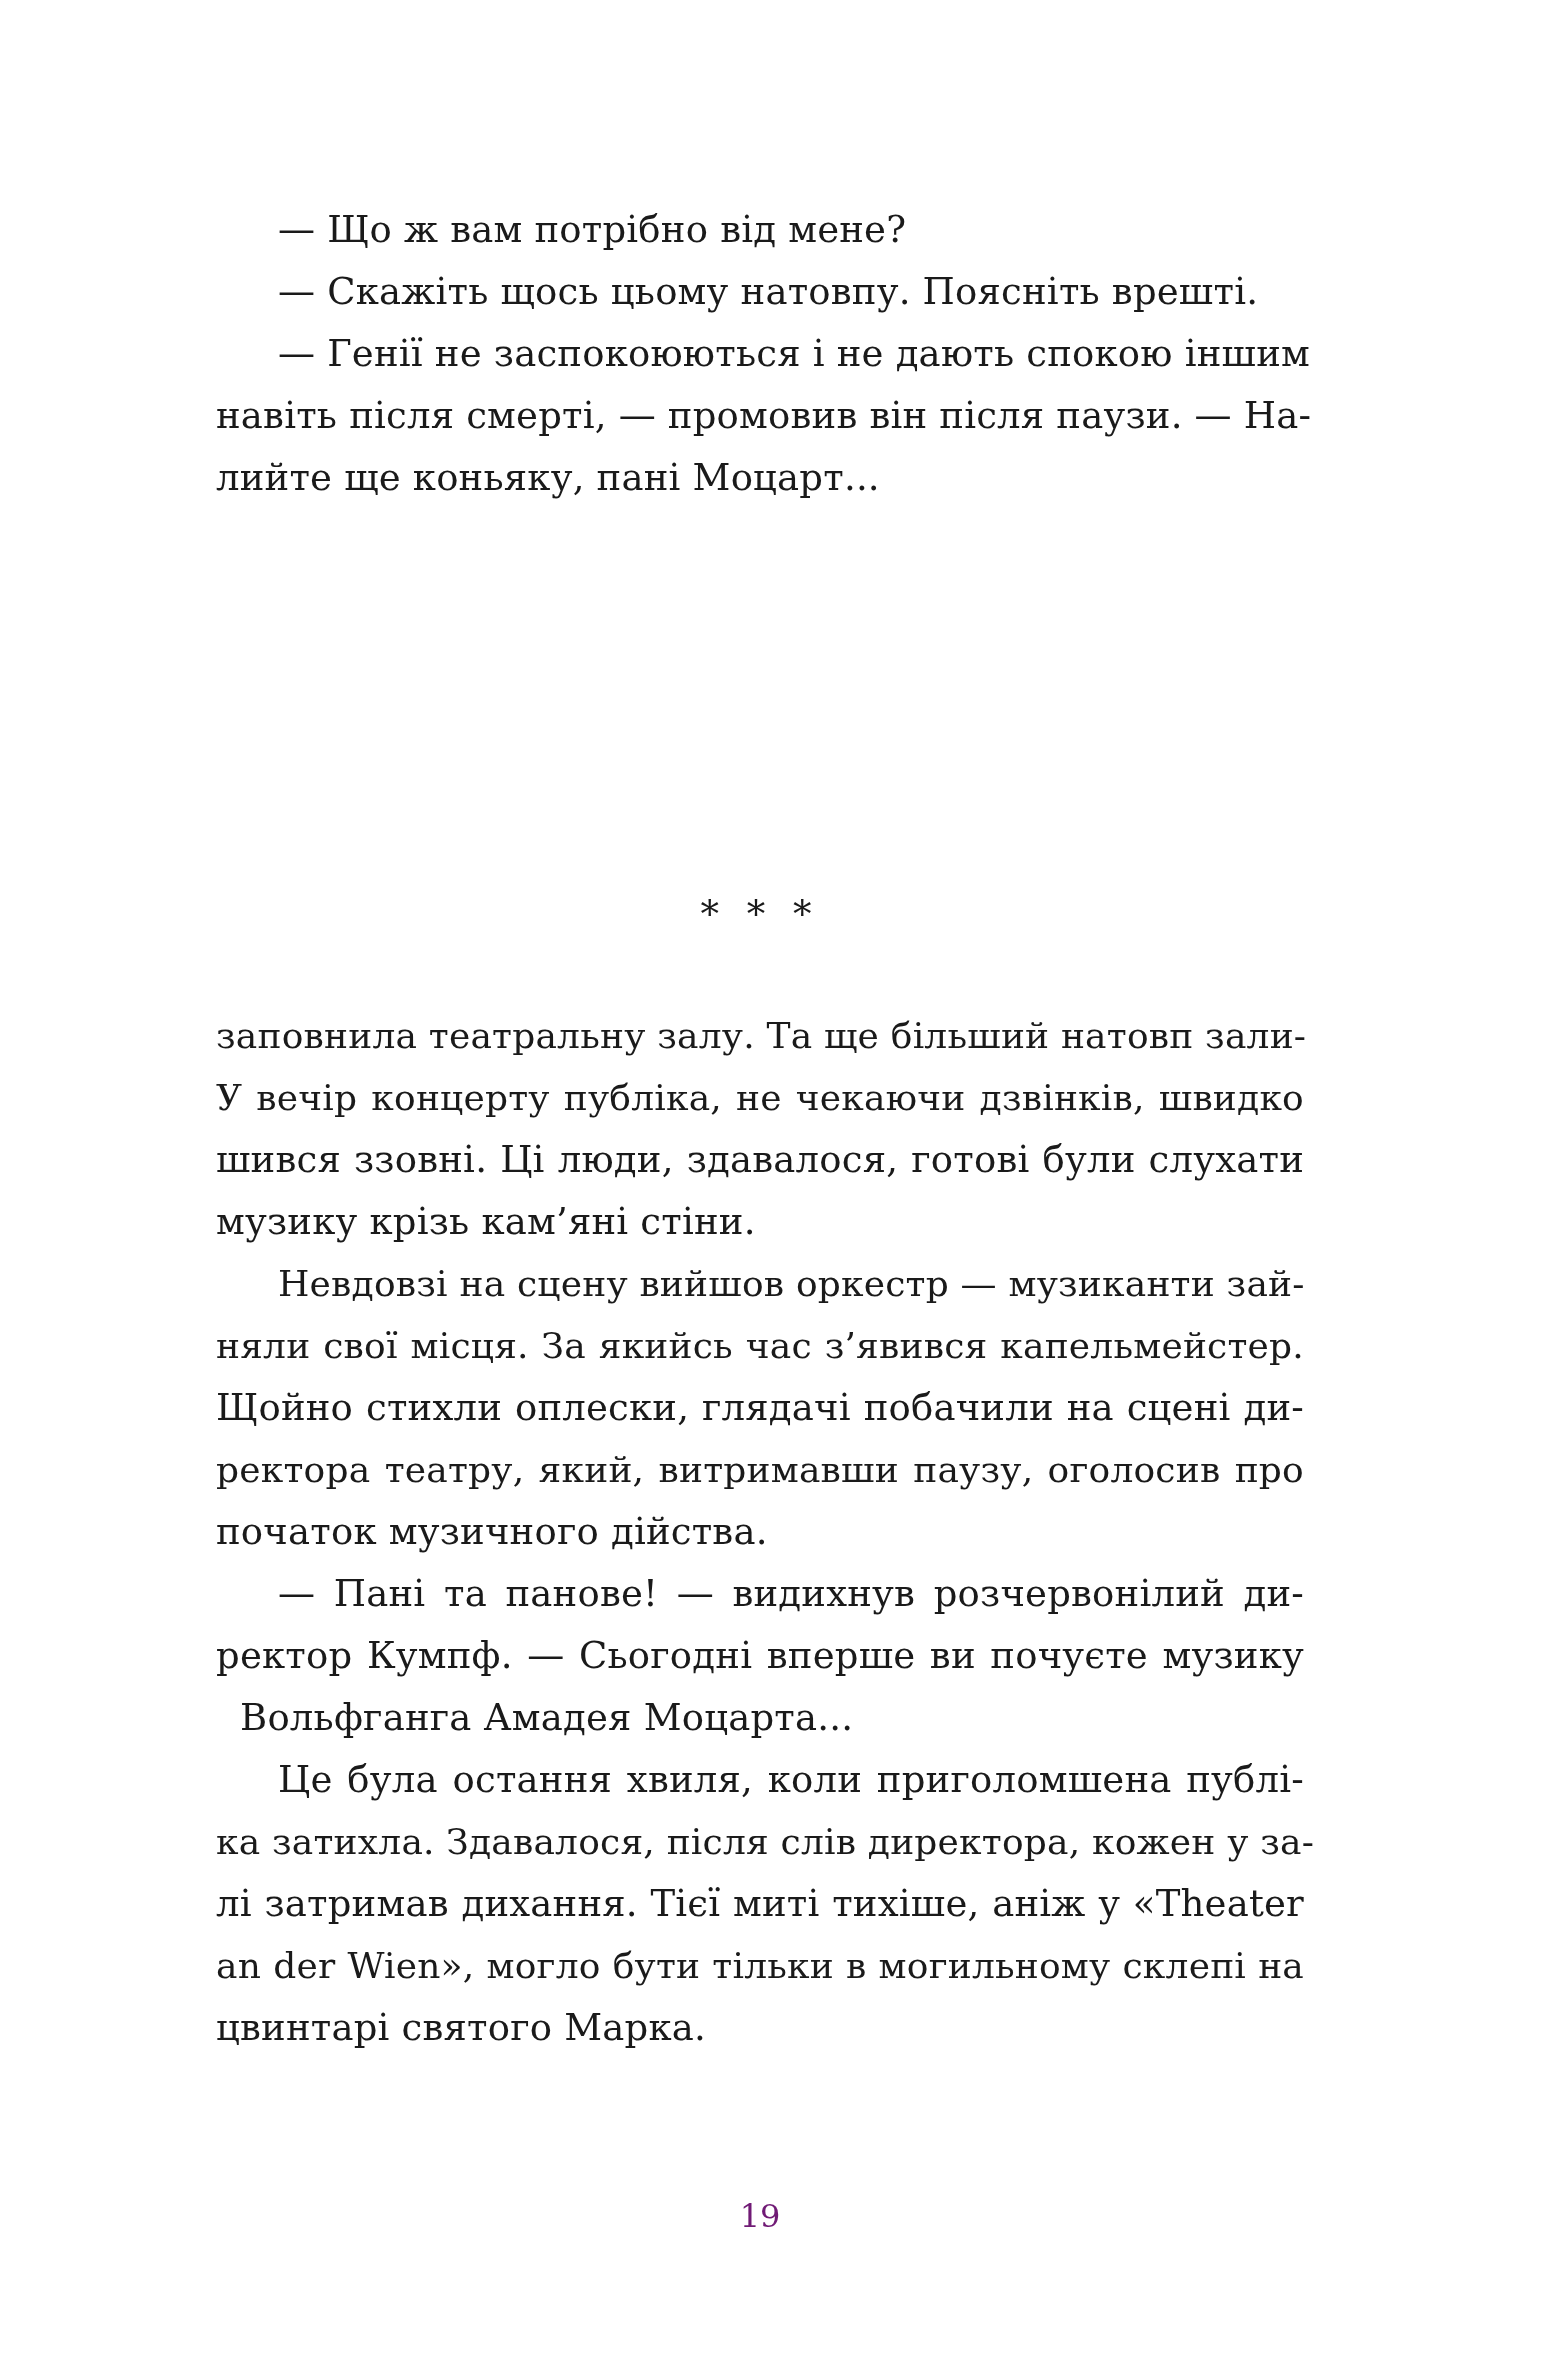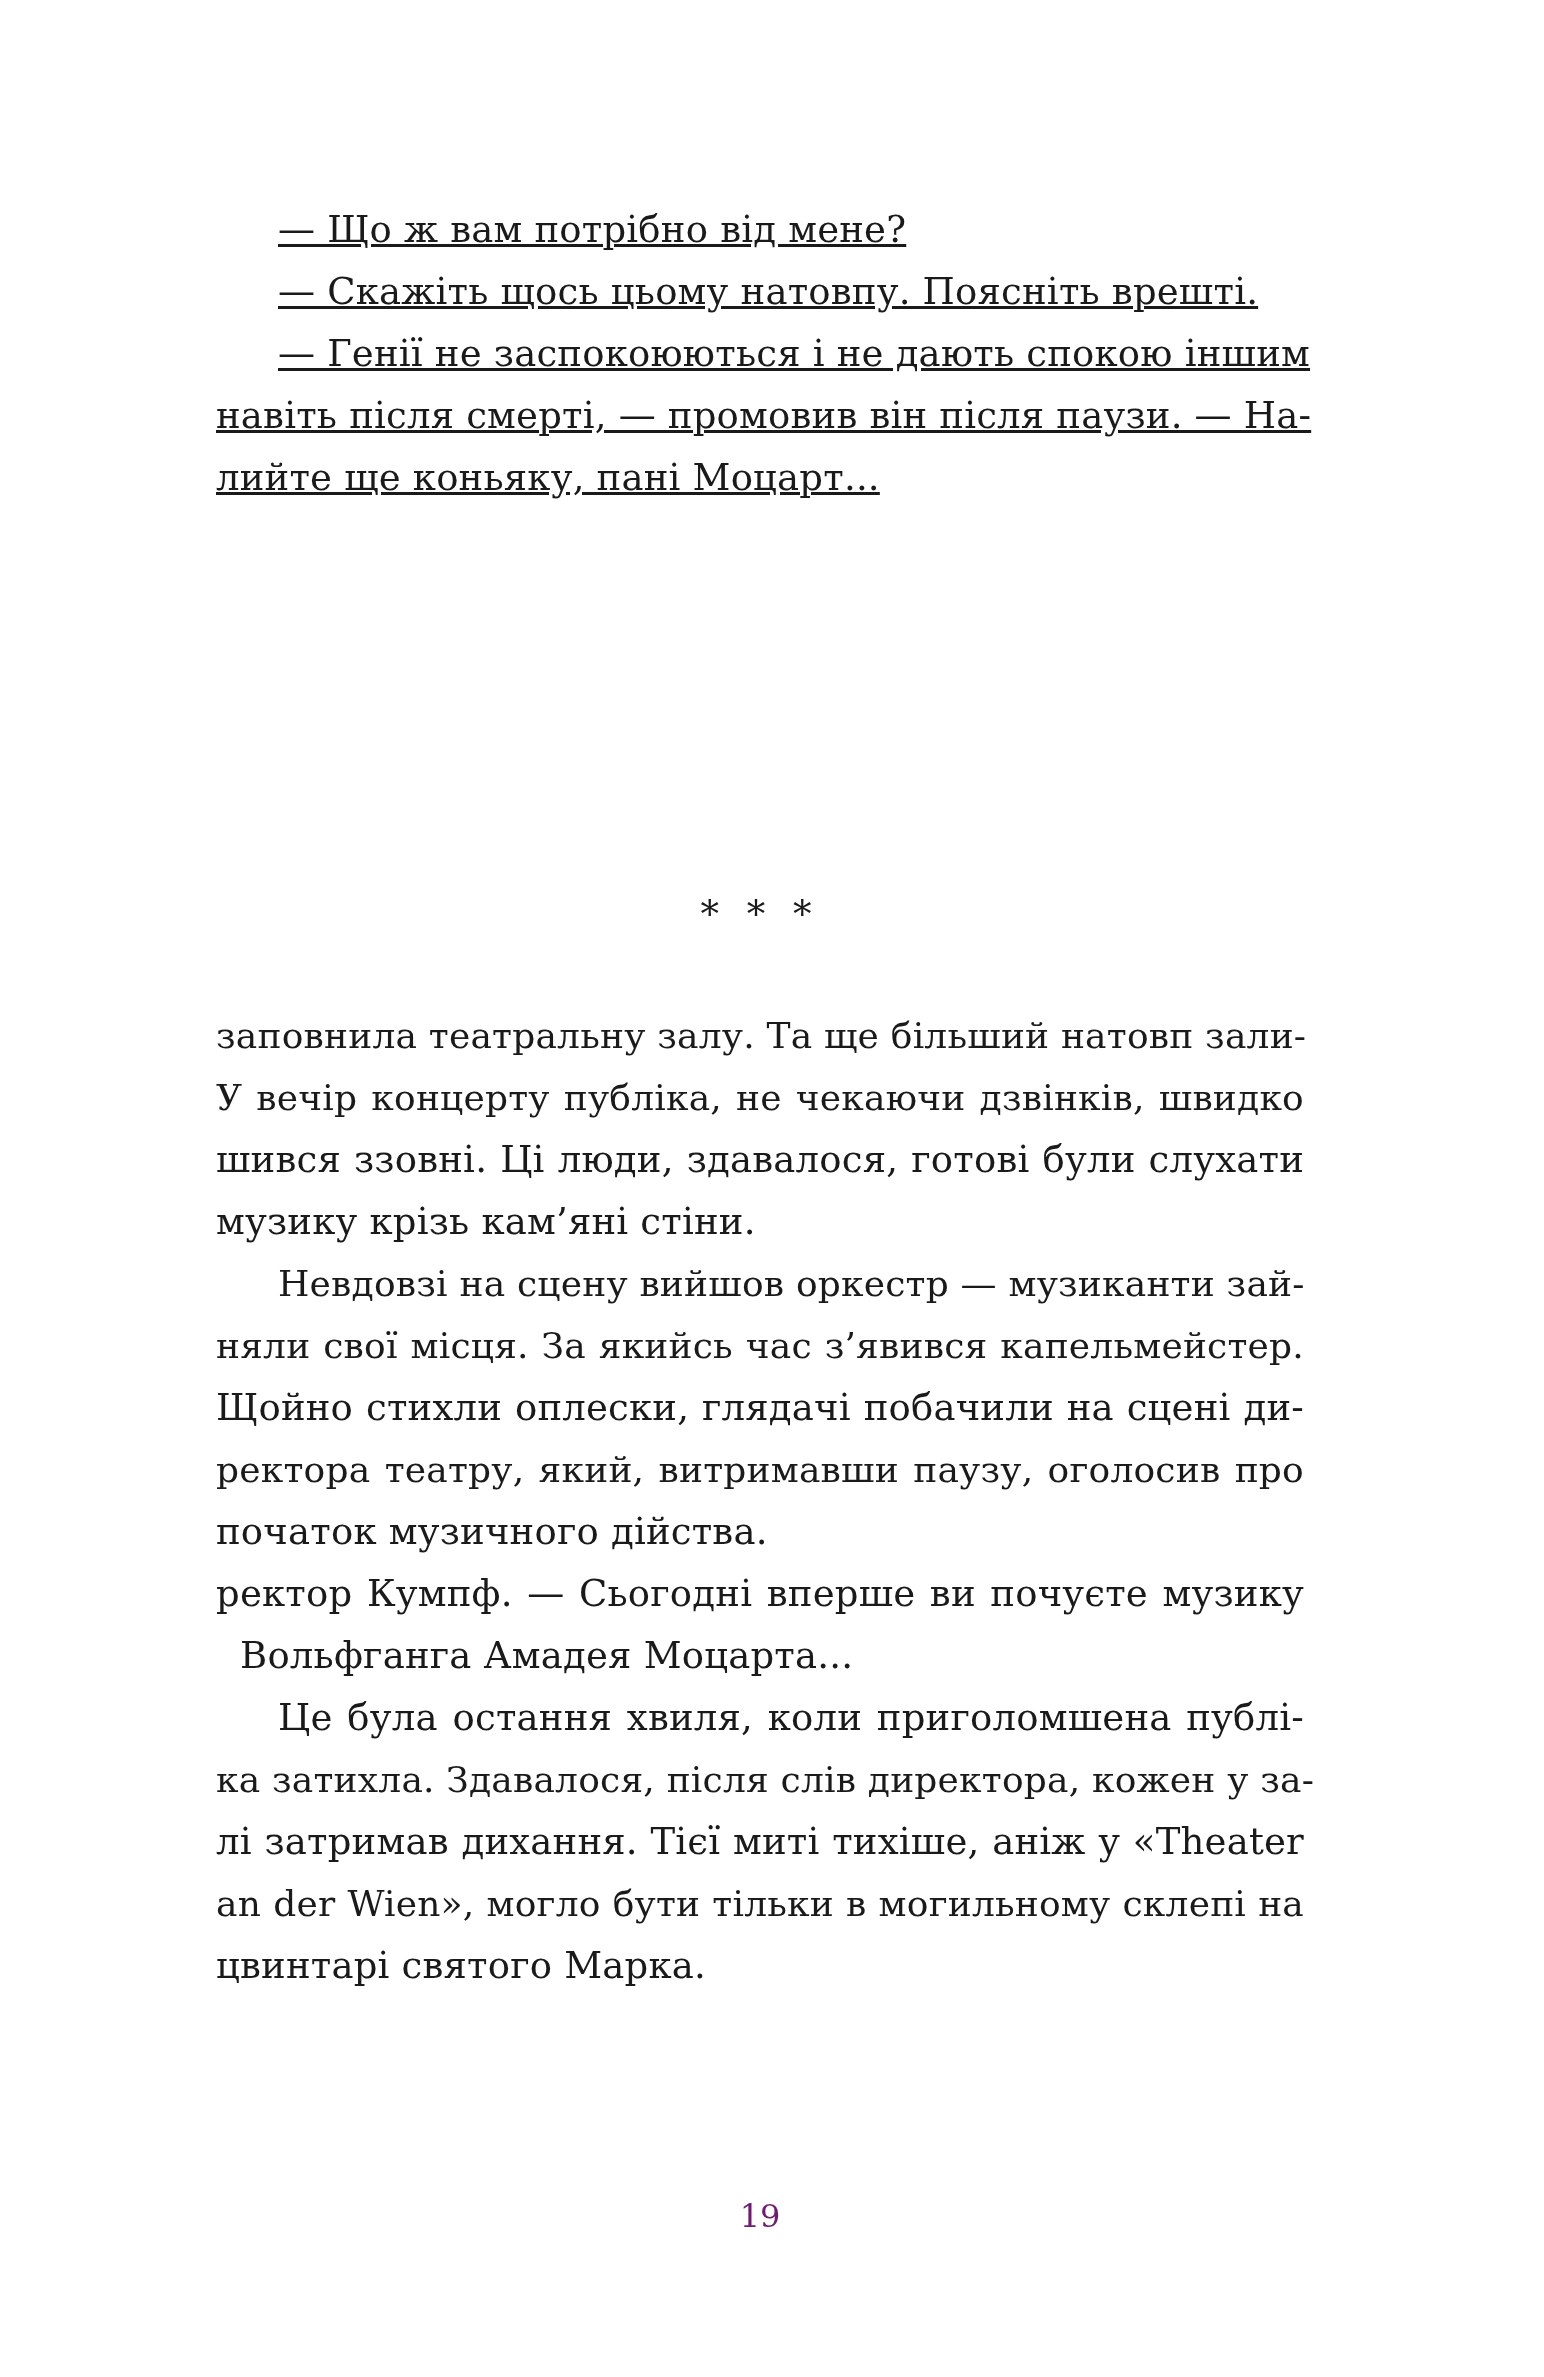--- a/index.html
+++ b/index.html
@@ -67,21 +67,21 @@
       font-size: 32px;
       line-height: 48px;
       color: #701a75;
     }
   </style>
 </head>
 <body>
 
 <div class="page">
 
-  <div class="block" style="top:199px;text-decoration:underline;">
+  <div class="block" style="top:199px;">
     <div class="paragraph">
       <span class="line indent short" style="white-space: nowrap;">— Що ж вам потрібно від мене?</span>
     </div>
     <div class="paragraph">
       <span class="line indent short" style="white-space: nowrap;">— Скажіть щось цьому натовпу. Поясніть врешті.</span>
     </div>
     <div class="paragraph">
       <span class="line indent" style="white-space: nowrap; font-size: 37px;">— Генії не заспокоюються і не дають спокою іншим</span>
       <span class="line" style="white-space: nowrap; font-size: 37px;">навіть після смерті, — промовив він після паузи. — На-</span>
       <span class="line last" style="white-space: nowrap;">лийте ще коньяку, пані Моцарт...</span>
@@ -98,20 +98,21 @@
       <span class="line last" style="white-space: nowrap;">музику крізь кам’яні стіни.</span>
     </div>
     <div class="paragraph">
       <span class="line indent" style="white-space: nowrap; font-size: 36px;">Невдовзі на сцену вийшов оркестр — музиканти зай-</span>
       <span class="line" style="white-space: nowrap; font-size: 36px;">няли свої місця. За якийсь час з’явився капельмейстер.</span>
       <span class="line" style="white-space: nowrap;">Щойно стихли оплески, глядачі побачили на сцені ди-</span>
       <span class="line" style="white-space: nowrap; font-size: 36px;">ректора театру, який, витримавши паузу, оголосив про</span>
       <span class="line last" style="white-space: nowrap;">початок музичного дійства.</span>
     </div>
     <div class="paragraph">
+      <span class="line indent" style="white-space: nowrap;">— Пані та панове! — видихнув розчервонілий ди-</span>
       <span class="line" style="white-space: nowrap;">ректор Кумпф. — Сьогодні вперше ви почуєте музику</span>
       <span class="line last" style="white-space: nowrap; margin-left: 24px;">Вольфганга Амадея Моцарта...</span>
     </div>
     <div class="paragraph">
       <span class="line indent" style="white-space: nowrap;">Це була остання хвиля, коли приголомшена публі-</span>
       <span class="line" style="white-space: nowrap; font-size: 36px;">ка затихла. Здавалося, після слів директора, кожен у за-</span>
       <span class="line" style="white-space: nowrap;">лі затримав дихання. Тієї миті тихіше, аніж у «Theater</span>
       <span class="line" style="white-space: nowrap; font-size: 36px;">an der Wien», могло бути тільки в могильному склепі на</span>
       <span class="line last" style="white-space: nowrap;">цвинтарі святого Марка.</span>
     </div>

